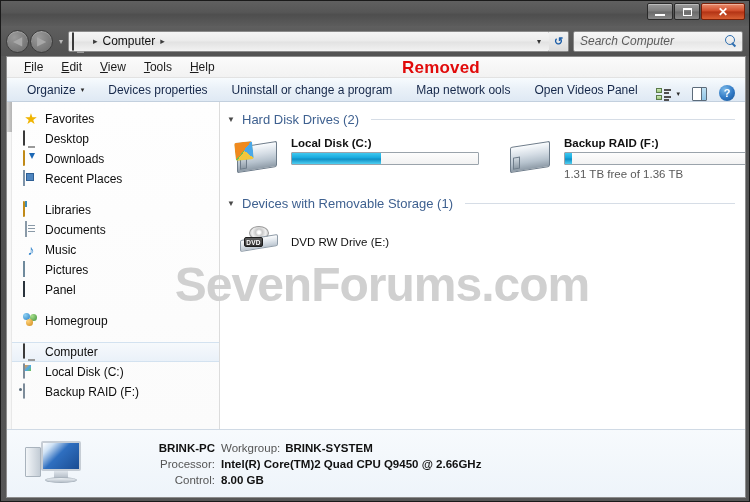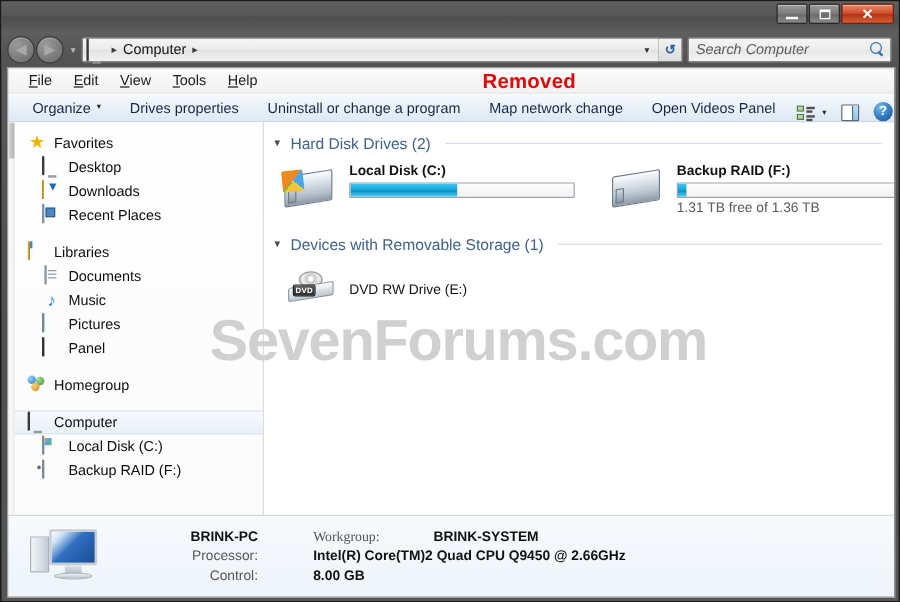--- a/index.html
+++ b/index.html
@@ -211,21 +211,21 @@
   .sb-scroll {
     position: absolute; left: 0; top: 0; width: 5px; height: 327px;
     background: #f6f6f6; border-right: 1px solid #e8e8e8;
   }
   .sb-thumb {
     position: absolute; left: 0; top: 0; width: 5px; height: 30px;
     background: linear-gradient(90deg,#d4d4d4,#b4b4b4);
   }
   .sb-item {
     display: flex; align-items: center; gap: 6px;
-    height: 20px; padding-left: 28px;
+    height: 20px; padding-left: 16px;
     font-size: 12px; color: #0d0d0d;
   }
   .sb-item.root { padding-left: 16px; font-weight: normal; }
   .sb-item.selected {
     background: linear-gradient(180deg,#f6f9fc 0%,#eaf1f9 100%);
     border-top: 1px solid #d3e2f0; border-bottom: 1px solid #d3e2f0;
     height: 20px;
   }
   .sb-gap { height: 11px; }
   .sb-ico { width: 16px; height: 16px; flex: 0 0 16px; position: relative; }
@@ -419,21 +419,21 @@
   .pc-base {
     position:absolute; left:24px; top:40px; width:32px; height:6px; border-radius:50%;
     background: linear-gradient(180deg,#eef2f6,#b9c2cb); border:1px solid #a9b3bd;
   }
   .pc-tower {
     position:absolute; left:4px; top:10px; width:16px; height:30px;
     background: linear-gradient(90deg,#f2f5f8,#c3ccd5);
     border:1px solid #a9b3bd; border-radius:1px;
   }
   .status-rows { margin-left: 14px; }
-  .srow { display: flex; font-size: 11.5px; line-height: 16px; white-space: nowrap; gap: 40px; }
+  .srow { display: flex; font-size: 11.5px; line-height: 16px; white-space: nowrap; }
   .slabel {
     width: 122px; text-align: right; color: #555; padding-right: 6px;
   }
   .slabel.pcname { color: #111; font-weight: bold; }
   .svalue { color: #111; font-weight: bold; }
 </style>
 </head>
 <body>
 
 <div class="window">
@@ -489,23 +489,23 @@
       <div class="menuitem"><u>T</u><span>ools</span></div>
       <div class="menuitem"><u>H</u><span>elp</span></div>
       <div class="removed-label">Removed</div>
     </div>
 
     <div class="cmdbar">
       <div class="cmdbtn">
         <span>Organize</span>
         <span class="cmdcaret">▾</span>
       </div>
-      <div class="cmdbtn">Drives properties</div>
+      <div class="cmdbtn">Devices properties</div>
       <div class="cmdbtn">Uninstall or change a program</div>
-      <div class="cmdbtn">Map network change</div>
+      <div class="cmdbtn">Map network ools</div>
       <div class="cmdbtn">Open Videos Panel</div>
       <div class="cmd-spacer"></div>
       <div class="cmd-ico">
         <span class="icon-views">
             <i></i>
             <i></i>
             <b></b>
             <b></b>
             <b></b>
             <b></b>
@@ -655,21 +655,21 @@
     <div class="statusbar">
       <div class="status-ico">
         <div class="pc-tower"></div>
         <div class="pc-screen"></div>
         <div class="pc-stand"></div>
         <div class="pc-base"></div>
       </div>
       <div class="status-rows">
         <div class="srow">
           <div class="slabel pcname">BRINK-PC</div>
-          <div class="slabel" style="width:auto;text-align:center;padding-right:5px;font-family:Liberation Serif, serif;">Workgroup:</div>
+          <div class="slabel" style="width:auto;text-align:center;padding-right:5px;">Workgroup:</div>
           <div class="svalue">BRINK-SYSTEM</div>
         </div>
         <div class="srow">
           <div class="slabel">Processor:</div>
           <div class="svalue">Intel(R) Core(TM)2 Quad  CPU   Q9450  @ 2.66GHz</div>
         </div>
         <div class="srow">
           <div class="slabel">Control:</div>
           <div class="svalue">8.00 GB</div>
         </div>

